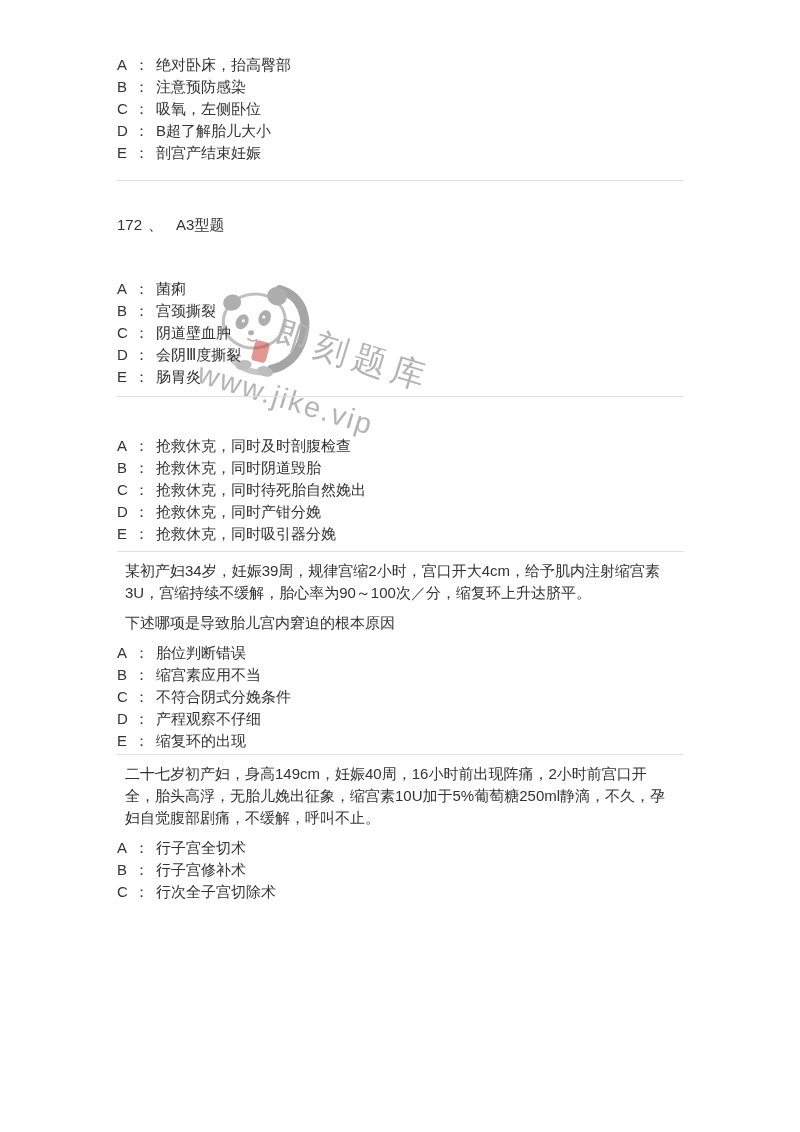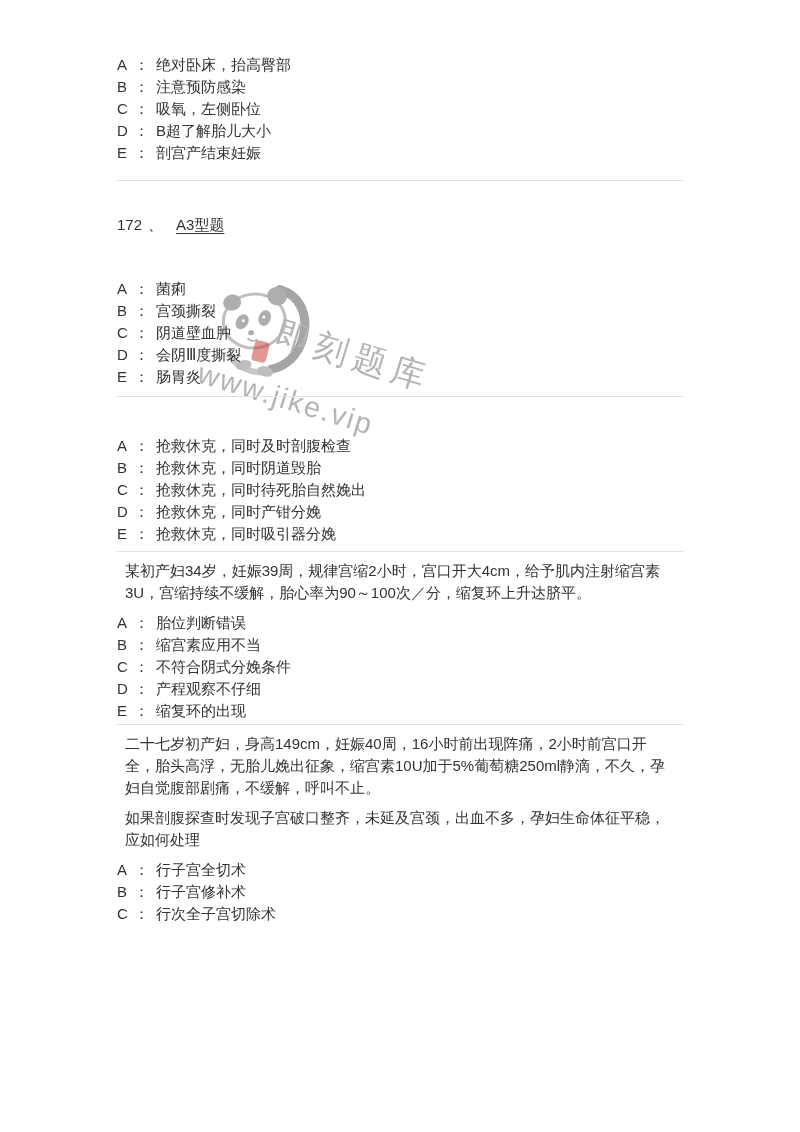--- a/index.html
+++ b/index.html
@@ -25,21 +25,21 @@
   .wm-url{
     position:absolute;left:204px;top:356px;
     font-size:29px;line-height:34px;letter-spacing:2px;
     transform:rotate(17deg);transform-origin:left top;white-space:nowrap;
   }
   
   .content{position:absolute;left:117px;top:0;width:567px;z-index:2;}
   .q-header{white-space:nowrap;}
   .q-num{}
   .q-sep{margin:0 13px 0 6px;}
-  .q-type{text-decoration:underline;text-underline-offset:3px;text-decoration-thickness:1px;}
+  .q-type{text-underline-offset:3px;text-decoration-thickness:1px;}
   .q-stems p{margin:8px;}
   .opt-row{display:flex;align-items:baseline;}
   .opt-key{width:17px;flex:0 0 auto;}
   .opt-colon{width:22px;flex:0 0 auto;}
   .opt-text{flex:1 1 auto;}
   hr.divider{border:none;border-top:1px solid #e1e1e1;margin:0;height:0;}
   
   .q-0{margin-top:54px;}
   .q-0 .divider{margin-top:16px;}
   .q-1 .q-header{margin-top:33px;}
@@ -171,20 +171,21 @@
     <span class="opt-key">E</span>
     <span class="opt-colon">：</span>
     <span class="opt-text">抢救休克，同时吸引器分娩</span>
   </div>
         </div>
     <hr class="divider" style="border-top-color: rgb(225, 225, 225);">
   </section>
       <section class="question q-3">
     <div class="q-stems">
           <p>某初产妇34岁，妊娠39周，规律宫缩2小时，宫口开大4cm，给予肌内注射缩宫素3U，宫缩持续不缓解，胎心率为90～100次／分，缩复环上升达脐平。</p>
+          <p>下述哪项是导致胎儿宫内窘迫的根本原因</p>
         </div>
     <div class="q-options">
           <div class="opt-row">
     <span class="opt-key">A</span>
     <span class="opt-colon">：</span>
     <span class="opt-text">胎位判断错误</span>
   </div>
           <div class="opt-row">
     <span class="opt-key">B</span>
     <span class="opt-colon">：</span>
@@ -204,21 +205,20 @@
     <span class="opt-key">E</span>
     <span class="opt-colon">：</span>
     <span class="opt-text">缩复环的出现</span>
   </div>
         </div>
     <hr class="divider" style="border-top-color: rgb(225, 225, 225);">
   </section>
       <section class="question q-4">
     <div class="q-stems">
           <p>二十七岁初产妇，身高149cm，妊娠40周，16小时前出现阵痛，2小时前宫口开全，胎头高浮，无胎儿娩出征象，缩宫素10U加于5%葡萄糖250ml静滴，不久，孕妇自觉腹部剧痛，不缓解，呼叫不止。</p>
-          <p>如果剖腹探查时发现子宫破口整齐，未延及宫颈，出血不多，孕妇生命体征平稳，应如何处理</p>
         </div>
     <div class="q-options">
           <div class="opt-row">
     <span class="opt-key">A</span>
     <span class="opt-colon">：</span>
     <span class="opt-text">行子宫全切术</span>
   </div>
           <div class="opt-row">
     <span class="opt-key">B</span>
     <span class="opt-colon">：</span>

